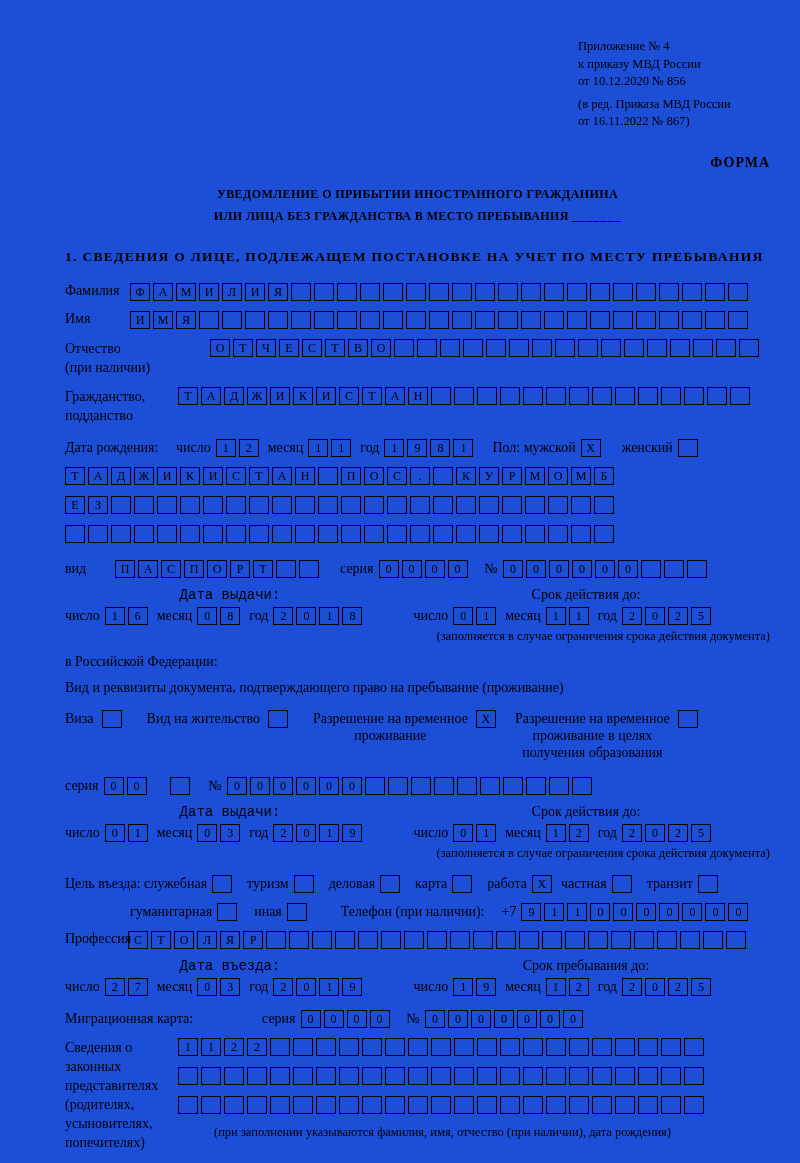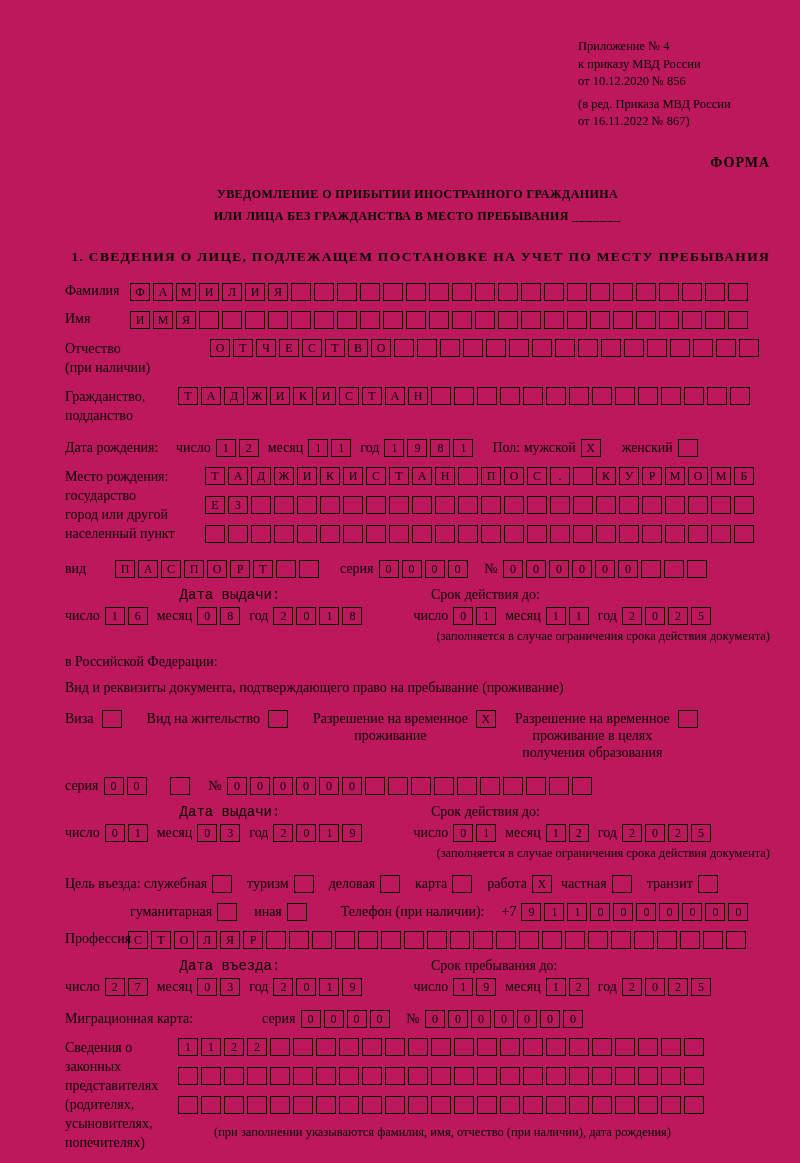--- a/index.html
+++ b/index.html
@@ -1,27 +1,27 @@
 <!DOCTYPE html>
 <html><head>
 <meta charset="utf-8">
 <style>
   * { box-sizing: border-box; }
   html, body { margin: 0; padding: 0; background: #e8e8e8; }
   .page {
-    width: 800px; height: 1163px; margin: 0 auto; background: #be185d;
+    width: 800px; height: 1163px; margin: 0 auto; background: #1d4ed8;
     font-family: "Liberation Serif", serif; color: #000;
     padding: 38px 30px 0 65px; overflow: hidden; position: relative;
     font-size: 14px;
   }
   .annex { margin-left: auto; width: 192px; font-size: 12.5px; line-height: 17.5px; }
   .annex .gap { height: 5px; }
   .forma { text-align: right; font-weight: bold; margin-top: 24px; font-size: 14px; letter-spacing: 1px; }
   .title { text-align: center; font-weight: bold; font-size: 12px; line-height: 22px; margin-top: 12px; letter-spacing: .4px; }
-  .section-title { text-align: right; font-weight: bold; font-size: 13.5px; margin-top: 22px; letter-spacing: 1.3px; white-space: nowrap; }
+  .section-title { text-align: left; font-weight: bold; font-size: 13.5px; margin-top: 22px; letter-spacing: 1.3px; white-space: nowrap; }
   .row { display: flex; align-items: center; margin-top: 10px; white-space: nowrap; }
   .row.vt { align-items: flex-start; }
   .lbl { flex: 0 0 auto; }
   .lbl-block { line-height: 19px; flex: 0 0 auto; }
   .txt { flex: 0 0 auto; margin-right: 5px; }
   .cells { display: flex; flex: 0 0 auto; margin-right: 6px; }
   .cell {
     width: 20px; height: 18px; border: 1px solid #000; margin-right: 3px;
     text-align: center; font-size: 12px; line-height: 16px; flex: 0 0 auto;
   }
@@ -31,21 +31,21 @@
   .w106 { width: 106px; } .w150 { width: 150px; }
   .ml6 {margin-left:6px} .ml8 {margin-left:8px} .ml10 {margin-left:10px}
   .ml12 {margin-left:12px} .ml14 {margin-left:14px} .ml16 {margin-left:16px}
   .ml25 {margin-left:25px}
   .ml42 {margin-left:42px} .ml65 {margin-left:65px}
   .mt4 {margin-top:4px} .mt6 {margin-top:6px} .mt14 {margin-top:14px}
   .mt16 {margin-top:16px} .mt18 {margin-top:18px}
   .center-bold { text-align: center; font-weight: bold; margin-top: 12px; }
   .caps-row { display: flex; margin-top: 9px; }
   .cap-left  { width: 330px; text-align: center; font-family: Liberation Mono, monospace; }
-  .cap-right { width: 310px; margin-left: 36px; font-family: Liberation Serif, serif; }
+  .cap-right { width: 310px; text-align: center; margin-left: 36px; font-family: Liberation Serif, serif; }
   .dgroup { display: flex; align-items: center; }
   .note { text-align: right; font-size: 12.5px; margin-top: 4px; }
   .plain { margin-top: 10px; }
   .opt { display: flex; align-items: flex-start; }
   .optlbl { text-align: center; line-height: 17px; flex: 0 0 auto; margin-right: 8px; }
   .reps-note { font-size: 12.5px; margin-top: 10px; margin-left: 36px; white-space: nowrap; }
   .blank { letter-spacing: 1px; }
 </style>
 </head>
 <body>
@@ -229,26 +229,20 @@
     <span class="cells">
         <span class="cell">X</span>
       </span>
     <span class="txt ml12">женский</span>
     <span class="cells">
         <span class="cell"></span>
       </span>
   </div>
 
   <div class="row vt">
-    <span class="lbl-block w140">
-      <div>Место рождения:</div>
-      <div>государство</div>
-      <div>город или другой</div>
-      <div>населенный пункт</div>
-    </span>
     <span class="cellcol">
       <span class="cells">
           <span class="cell">Т</span>
           <span class="cell">А</span>
           <span class="cell">Д</span>
           <span class="cell">Ж</span>
           <span class="cell">И</span>
           <span class="cell">К</span>
           <span class="cell">И</span>
           <span class="cell">С</span>

